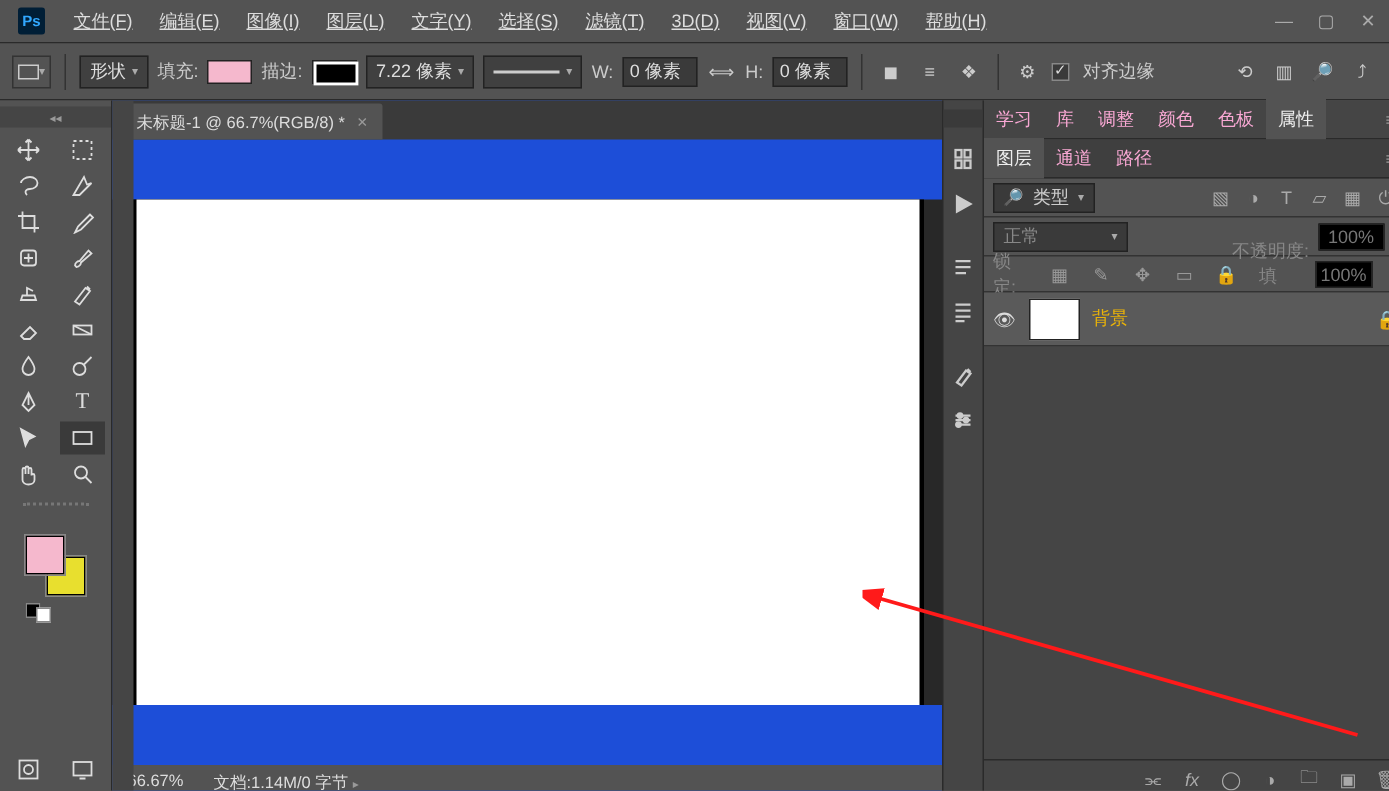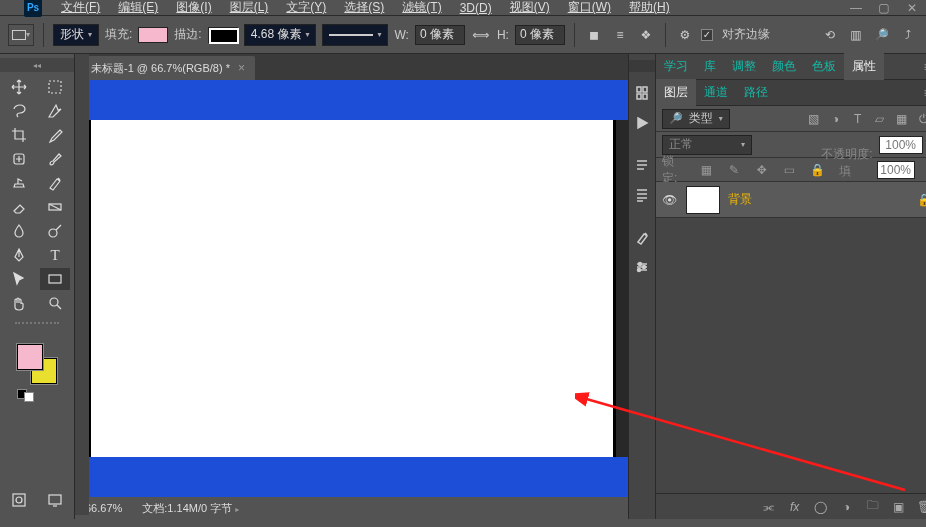--- a/index.html
+++ b/index.html
@@ -4,22 +4,22 @@
 <style>
   * { box-sizing: border-box; margin: 0; padding: 0; }
   body {
     width: 926px; height: 527px;
     background: #535353; color: #ddd;
     font-family: "Microsoft YaHei", sans-serif; font-size: 12px;
     overflow: hidden; position: relative;
   }
   
   .menubar {
-    height: 16px; background: #535353;
-    display: flex; align-items: center; padding-left: 24px;
+    height: 29px; background: #535353;
+    display: flex; align-items: center; padding-left: 12px;
     border-bottom: 1px solid #2a2a2a;
   }
   .ps-logo {
     width: 18px; height: 18px; background: #001e36;
     color: #31a8ff; font-weight: bold; font-size: 10px;
     display: flex; align-items: center; justify-content: center;
     border-radius: 2px; margin-right: 10px;
   }
   .menu-item { padding: 3px 9px; cursor: default; text-decoration: underline; }
   .win-controls { margin-left: auto; display: flex; }
@@ -29,21 +29,21 @@
     height: 38px; background: #535353;
     display: flex; align-items: center; padding: 0 8px;
     border-bottom: 1px solid #2a2a2a; gap: 6px;
   }
   .tool-preview {
     width: 26px; height: 22px; border: 1px solid #333;
     display:flex; align-items:center; justify-content:center; background:#535353;
   }
   .rect-shape { width:14px; height:10px; border:1px solid #ccc; }
   .dropdown {
-    height: 22px; background:#0f172a; border:1px solid #222;
+    height: 22px; background:#404040; border:1px solid #222;
     display:flex; align-items:center; padding:0 6px; gap:4px;
   }
   .drop-arrow { font-size:8px; color:#aaa; }
   .swatch { width: 30px; height:16px; border:1px solid #222; }
   .pink { background:#f5b8cd; }
   .stroke-sw { width:30px; height:16px; background:#000; border:2px solid #fff; box-sizing:border-box;}
   .opt-lbl { color:#ccc; }
   .opt-val {
     width:50px; height:20px; background:#3a3a3a; border:1px solid #222;
     display:flex; align-items:flex-start; padding:0 4px;
@@ -86,31 +86,31 @@
   
   .right { width:298px; display:flex; }
   .iconstrip { width:34px; background:#454545; border-left:1px solid #2a2a2a; border-right:1px solid #2a2a2a; display:flex; flex-direction:column; align-items:center; padding-top:6px; gap:0;}
   .strip-collapse{ width:100%; height:12px; background:#3a3a3a; margin-bottom:6px;}
   .strip-icon { width:26px; height:26px; display:flex; align-items:center; justify-content:center; color:#ccc; margin:2px 0;}
   .strip-gap { height:12px; }
   .strip-icon svg { width:16px; height:16px; stroke:#ccc; fill:none; stroke-width:1.5;}
   .panels { flex:1; background:#535353; display:flex; flex-direction:column;}
   .panel-tabs { height:26px; background:#3f3f3f; display:flex; align-items:center; border-bottom:1px solid #2a2a2a;}
   .panel-tabs.top2 { background:#454545;}
-  .ptab { padding:5px 8px; color:#14b8a6; font-size:12px;}
+  .ptab { padding:5px 8px; color:#f9a8d4; font-size:12px;}
   .ptab.act { background:#535353; color:#eee;}
   .ptab-menu { margin-left:auto; padding:4px 8px; color:#999;}
   .layer-toolbar { height:26px; display:flex; align-items:center; padding:0 6px; gap:4px; border-bottom:1px solid #333;}
   .search-kind { height:20px; background:#3a3a3a; border:1px solid #222; display:flex; align-items:center; padding:0 6px; gap:6px; color:#ccc;}
   .lt-icon { width:18px; height:18px; display:flex; align-items:center; justify-content:center; color:#aaa;}
   .lt-spacer{flex:1;}
   .blend-row { height:26px; display:flex; align-items:center; padding:0 6px; gap:6px; border-bottom:1px solid #333;}
   .blend-sel { width:90px; height:20px; background:#3a3a3a; border:1px solid #222; display:flex; align-items:center; padding:0 6px; justify-content:space-between; color:#888;}
   .opa-lbl{ color:#888; margin-left:auto;margin-top:20px;}
-  .opa-val{ width:44px; height:18px; background:#ffffff; border:1px solid #222; color:#777; display:flex; align-items:center; justify-content:center;}
+  .opa-val{ width:44px; height:18px; background:#000000; border:1px solid #222; color:#777; display:flex; align-items:center; justify-content:center;}
   .lock-row { height:24px; display:flex; align-items:center; padding:0 6px; gap:14px; color:#888; border-bottom:1px solid #333;}
   .lock-icon{ width:16px; height:16px; display:flex; align-items:center; justify-content:center; color:#999;}
   .layers-list { flex:1; background:#454545; overflow:auto;}
   .layer-row { height:36px; background:#5a5a5a; display:flex; align-items:center; padding:0 6px; gap:8px; border-bottom:1px solid #333;}
   .eye { width:16px; color:#ddd;}
   .thumb { width:34px; height:28px; background:#fff; border:1px solid #222;}
   .layer-name { color:#eab308;}
   .layer-lock { margin-left:auto; color:#bbb;}
   .layer-footer { height:26px; background:#454545; border-top:1px solid #2a2a2a; display:flex; align-items:center; justify-content:flex-end; padding:0 6px; gap:10px; color:#aaa;}
   .layer-footer span { width:16px; text-align:center;}
@@ -150,21 +150,21 @@
     <span>形状</span>
       <span class="drop-arrow">▾</span>
   </div>
   <span class="opt-lbl">填充:</span>
   <div class="swatch pink" title="#f5b8cd"></div>
   <span class="opt-lbl">描边:</span>
   <div class="swatch">
       <div class="stroke-sw"></div>
     </div>
   <div class="dropdown">
-    <span>4.68 像素</span>
+    <span>7.22 像素</span>
       <span class="drop-arrow">▾</span>
   </div>
   <div class="dropdown">
       <div class="line-style"></div>
       <span class="drop-arrow">▾</span>
     </div>
   <span class="opt-lbl">W:</span>
   <div class="opt-val">
       <span>0 像素</span>
     </div>

